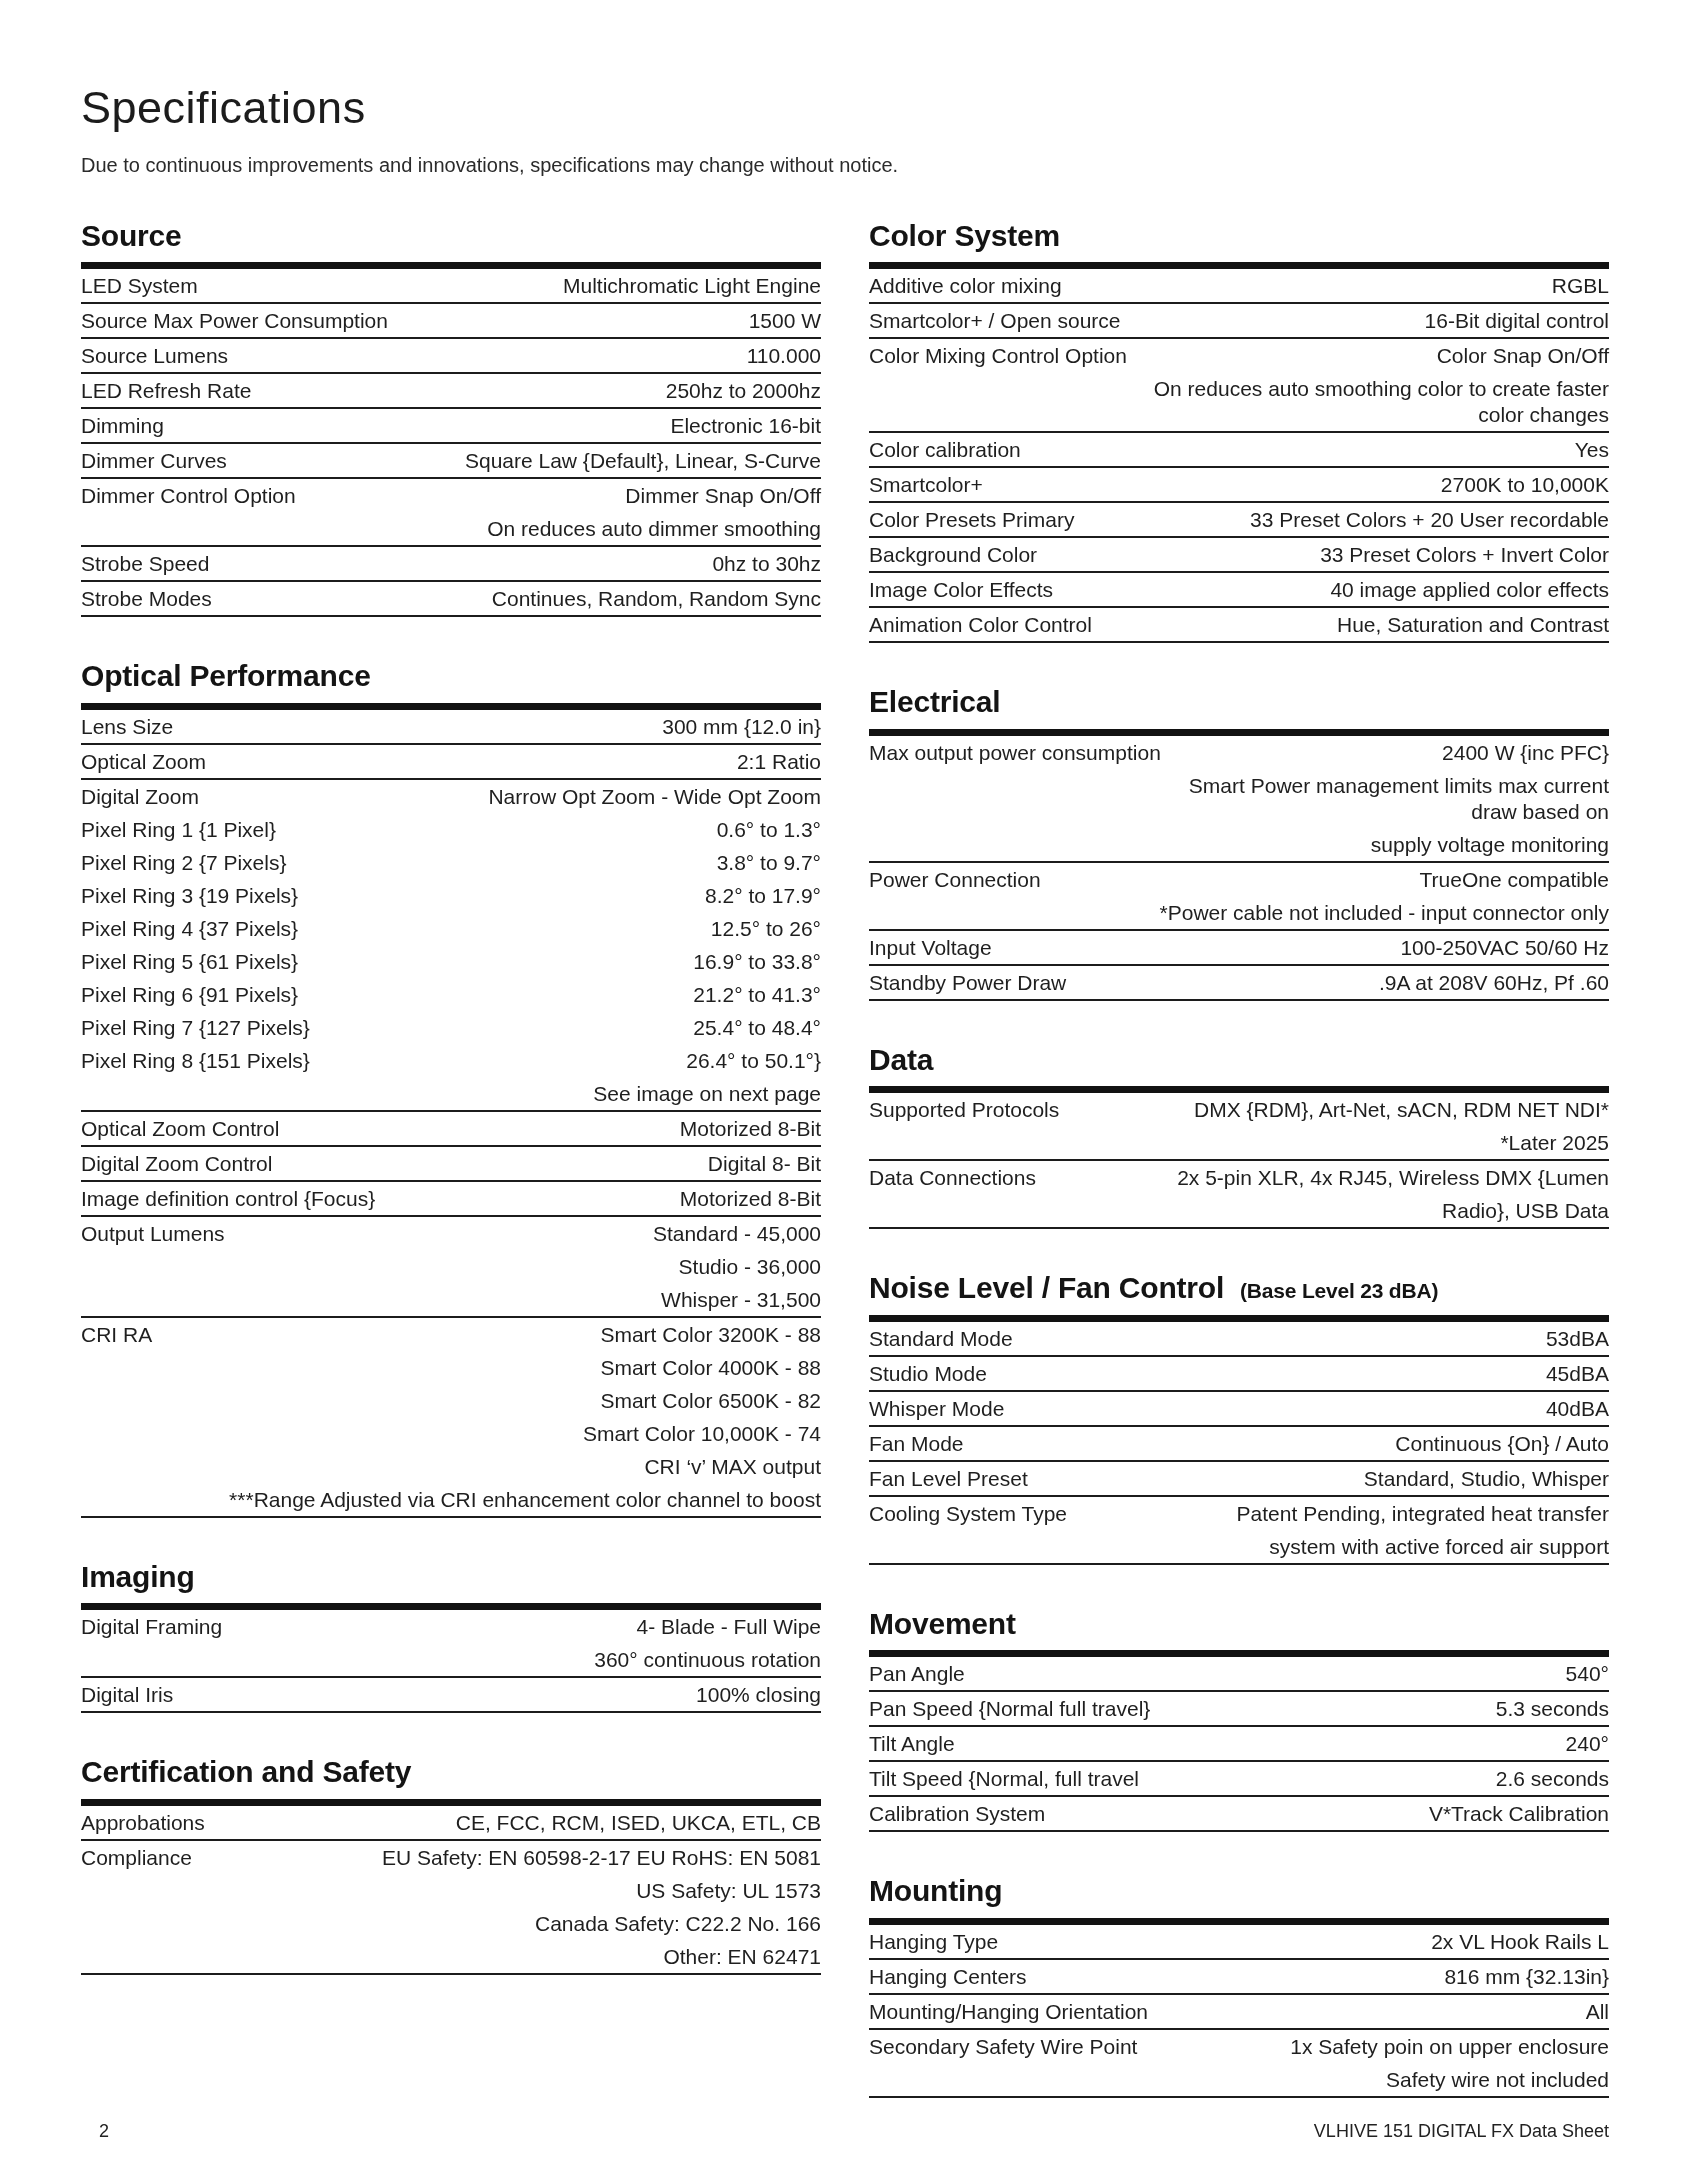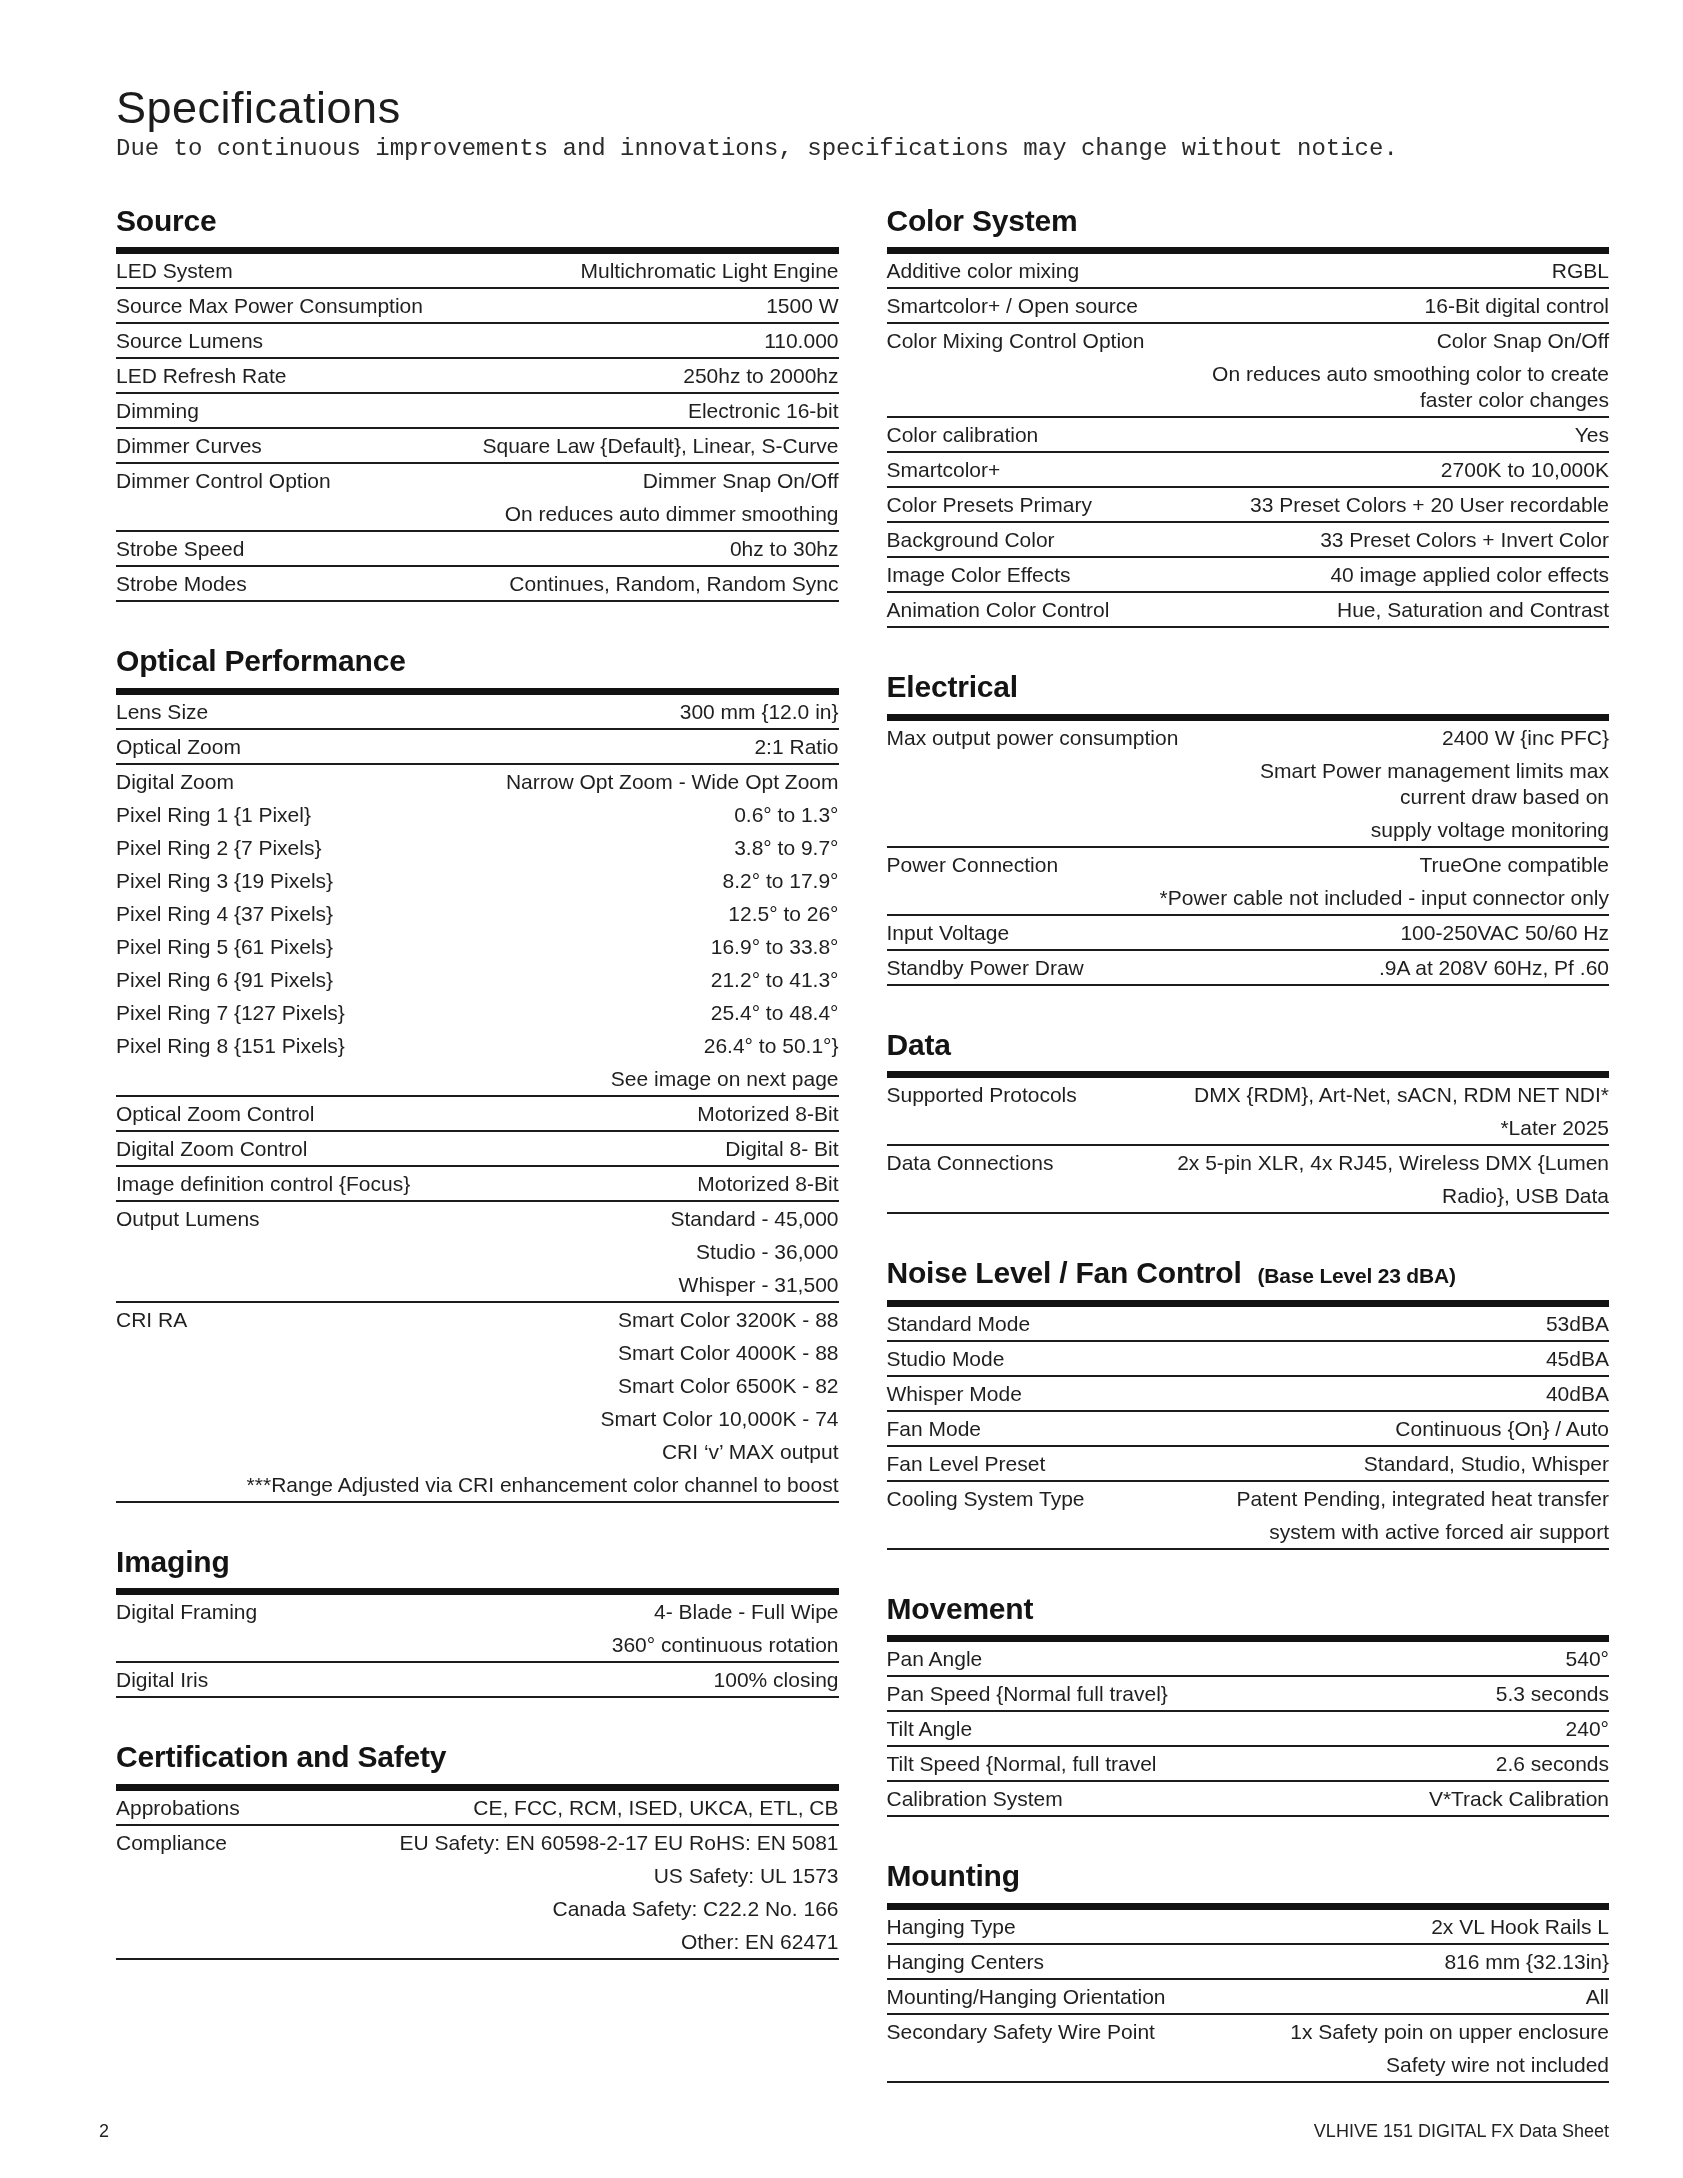--- a/index.html
+++ b/index.html
@@ -3,36 +3,35 @@
 <meta charset="utf-8">
 <style>
   html,body{margin:0;padding:0;background:#ffffff;}
   .page{
     position:relative;
     width:1678px;height:2178px;
     background:#ffffff;
     font-family:"Liberation Sans", sans-serif;
     color:#1a1a1a;
     box-sizing:border-box;
-    padding:83px 69px 0 116px;
+    padding:83px 69px 0 81px;
     overflow:hidden;
   }
   h1.title{
     margin:0;
     font-size:45px;
     font-weight:300;
     letter-spacing:0.5px;
     color:#1c1c1c;
     line-height:1.1;
   }
   p.subtitle{
-    margin:2px 0 0 0;
-    font-size:24px;
+    margin:21px 0 0 0;
+    font-size:20px;
     color:#2b2b2b;
-    font-family:Liberation Mono, monospace;
   }
   .grid{
     margin-top:42px;
     display:grid;
     grid-template-columns:1fr 1fr;
     column-gap:48px;
     align-items:start;
   }
   .spec-section{margin:0 0 42px 0;}
   .spec-section h2{

